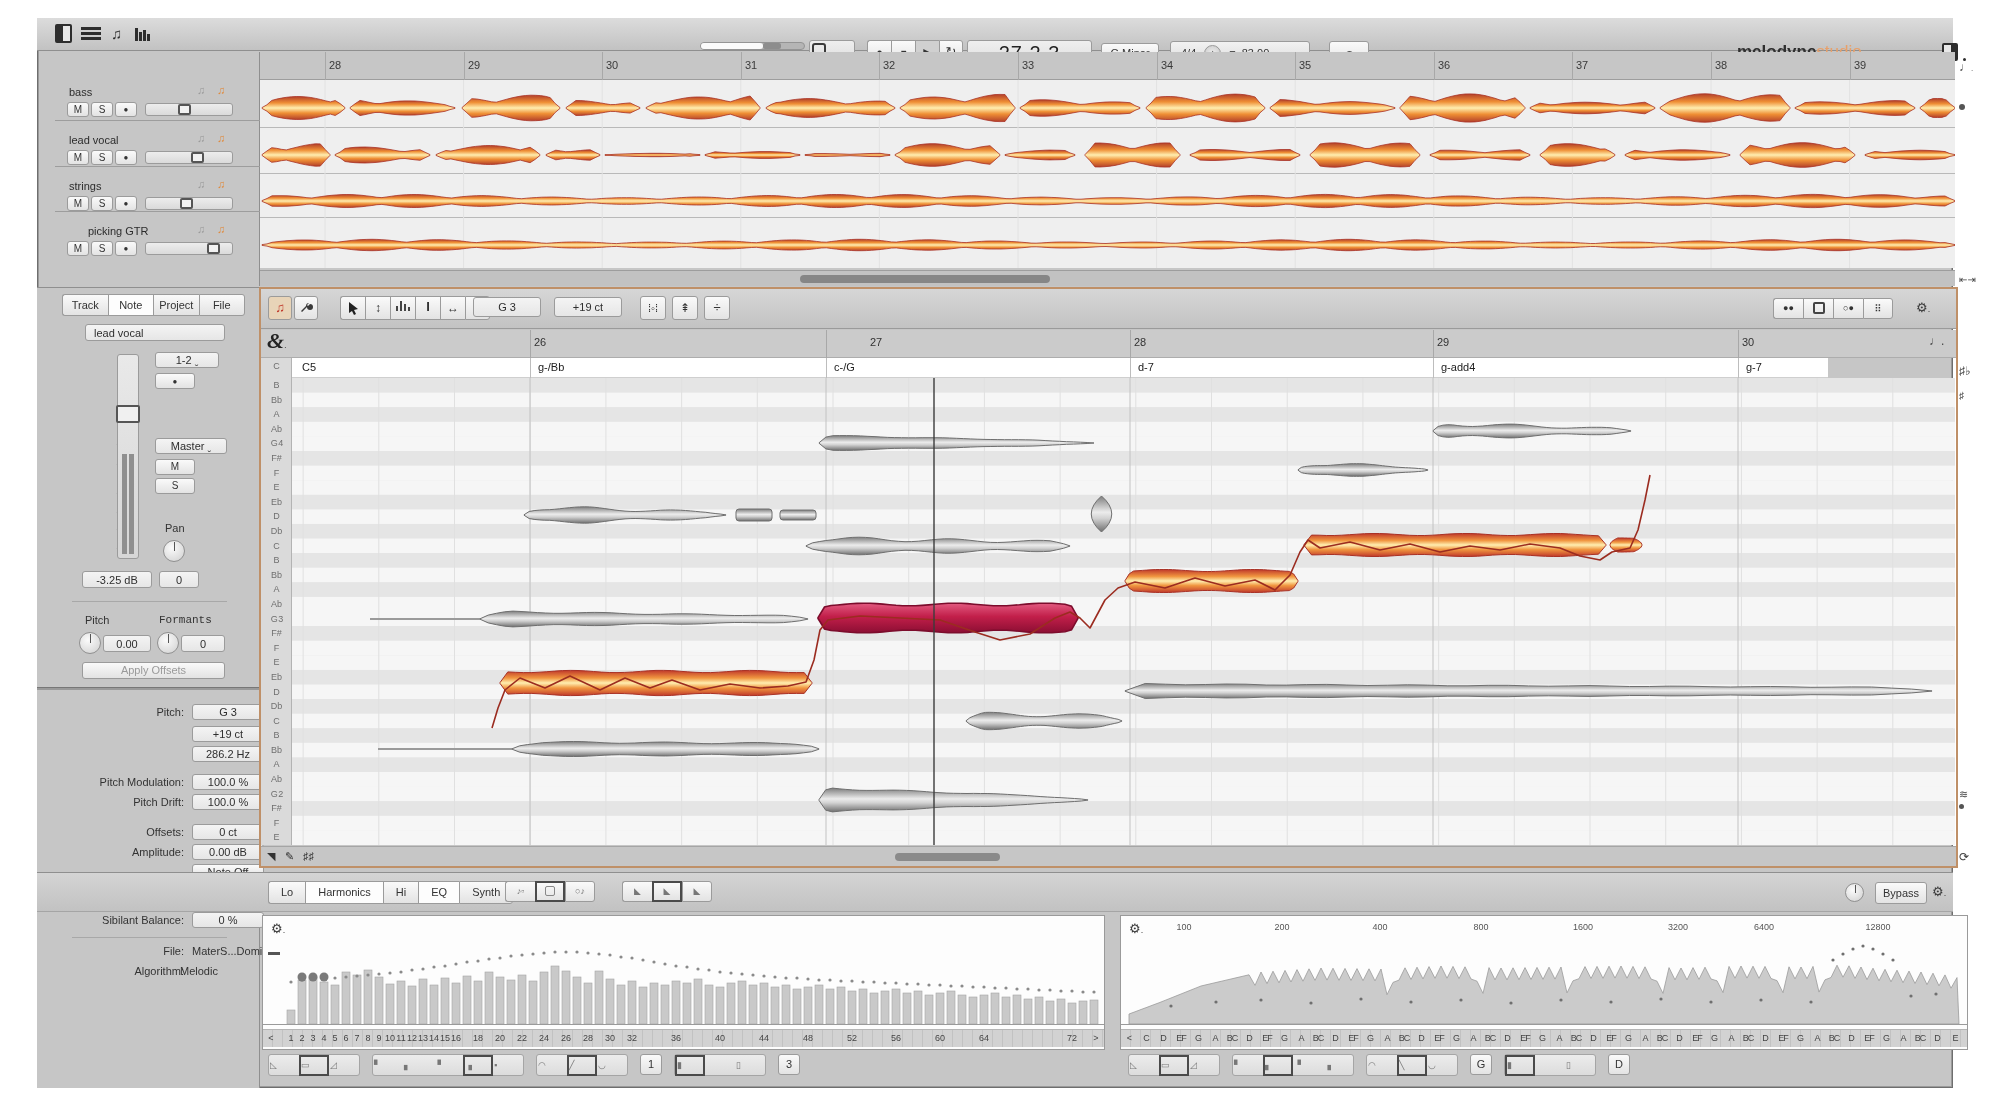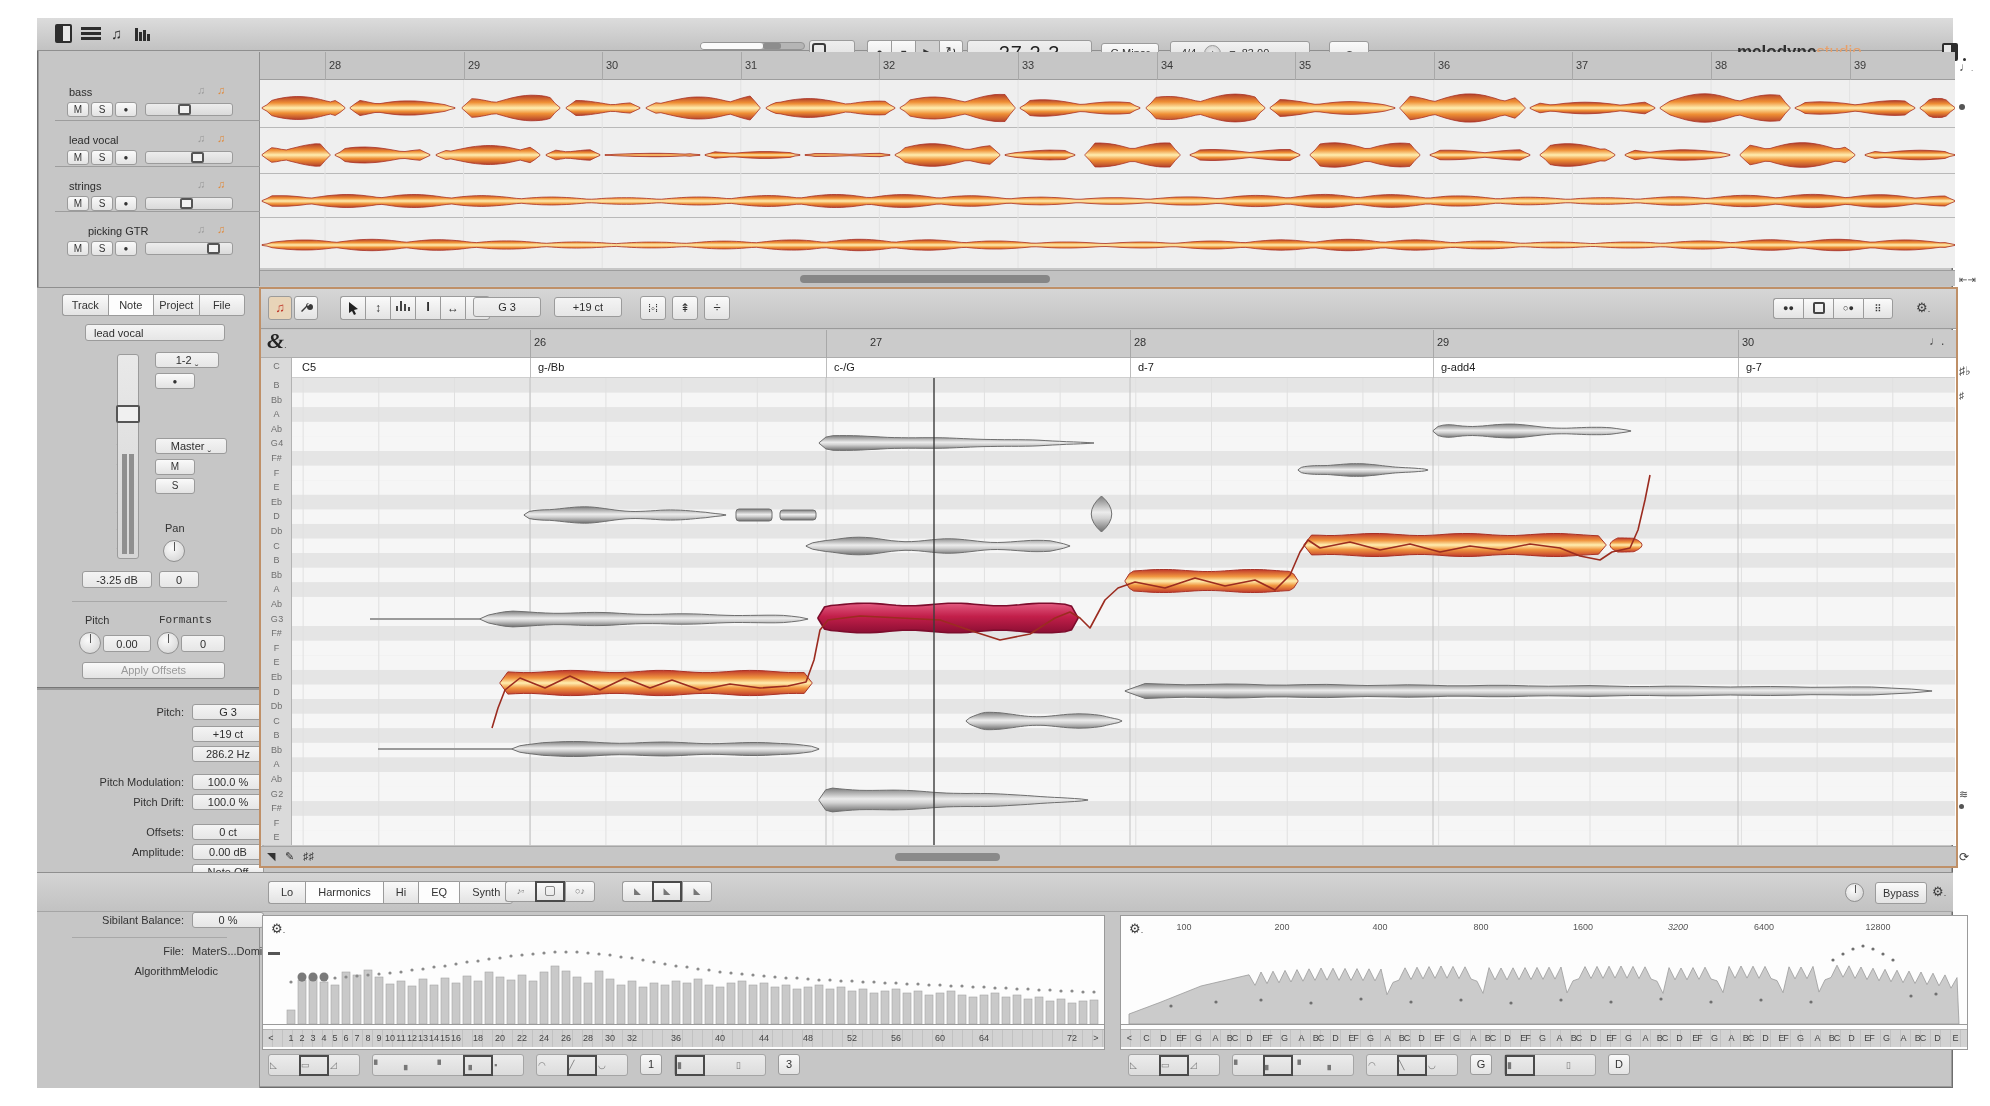--- a/index.html
+++ b/index.html
@@ -52,21 +52,21 @@
   .knob:after{content:"";position:absolute;left:50%;top:1px;width:1px;height:45%;background:#555;}
   .scale-num{position:absolute;right:0;font-size:10px;color:#333;}
   .insp-lbl{position:absolute;font-size:11px;color:#333;text-align:right;width:115px;}
   .insp-val{position:absolute;left:155px;width:72px;height:16px;font-size:11px;line-height:15px;}
   
   #editorframe{position:absolute;left:259px;top:287px;width:1699px;height:581px;border:2px solid #bf9068;}
   #edtoolbar{position:absolute;left:261px;top:289px;width:1695px;height:40px;background:linear-gradient(#d6d6d6,#c3c3c3);border-bottom:1px solid #9a9a9a;}
   .toolbtn{position:absolute;top:7px;width:24px;height:24px;font-size:13px;line-height:22px;}
   #edruler{position:absolute;left:261px;top:330px;width:1695px;height:28px;background:#cbcbcb;border-bottom:1px solid #adadad;}
   .ernum{position:absolute;top:6px;font-size:11px;color:#333;}
-  #chordrow{position:absolute;left:292px;top:358px;width:1663px;height:20px;background:#fff;border-bottom:1px solid #cfcfcf;}
+  #chordrow{position:absolute;left:292px;top:358px;width:1536px;height:20px;background:#fff;border-bottom:1px solid #cfcfcf;}
   .chordlbl{position:absolute;top:3px;font-size:11px;color:#222;}
   .chordsep{position:absolute;top:0;width:1px;height:20px;background:#bdbdbd;}
   #pianocol{position:absolute;left:261px;top:358px;width:31px;height:487px;background:#dadada;border-right:1px solid #b3b3b3;}
   .pl{position:absolute;width:31px;text-align:center;font-size:9px;color:#6f6f6f;}
   #rightcol{position:absolute;left:1955px;top:52px;width:35px;height:1036px;}
   .rc-ico{position:absolute;left:4px;font-size:12px;color:#444;}
   #edbottom{position:absolute;left:261px;top:846px;width:1695px;height:20px;background:#c6c6c6;border-top:1px solid #a5a5a5;}
   .eb-ico{position:absolute;top:3px;font-size:11px;color:#333;}
   #edbottom .thumb{position:absolute;left:634px;top:6px;width:105px;height:8px;border-radius:4px;background:#8a8a8a;}
   
@@ -780,21 +780,21 @@
 </div>
 
 <div class="specbox" style="left:1120px;top:915px;width:848px;height:135px;">
   <span class="abs gearico" style="left:8px;top:5px;">⚙<span style="font-size:9px;">.</span></span>
   <div id="eqfreqs">
       <div class="freq" style="left:63px;">100</div>
       <div class="freq" style="left:161px;">200</div>
       <div class="freq" style="left:259px;">400</div>
       <div class="freq" style="left:360px;">800</div>
       <div class="freq" style="left:462px;">1600</div>
-      <div class="freq" style="left:557px;font-style:italic;">3200</div>
+      <div class="freq" style="left:557px;">3200</div>
       <div class="freq" style="left:643px;">6400</div>
       <div class="freq" style="left:757px;">12800</div>
     </div>
   <svg id="eqsvg" class="abs" style="left:0;top:0;" width="846" height="113">
       <path d="M8,108L8,98.0L14,95.8L20,93.5L26,91.3L32,89.0L38,86.8L44,84.4L50,82.0L56,79.6L62,77.2L68,74.8L74,72.4L80,70.0L86,68.6L92,67.2L98,65.8L104,64.4L110,63.0L116,61.6L122,60.2L128,58.8L134,69.4L140,56.0L146,67.6L152,55.2L158,66.8L164,54.4L170,66.0L176,53.6L182,65.2L188,52.8L194,64.4L200,52.0L206,64.1L212,52.2L218,64.3L224,52.4L230,64.5L236,52.6L242,64.7L248,52.8L254,64.9L260,53.0L266,78.7L272,66.4L278,64.1L284,51.8L290,63.5L296,51.2L302,62.9L308,50.6L314,62.3L320,50.0L326,62.2L332,50.4L338,62.6L344,50.8L350,63.0L356,65.2L362,77.4L368,51.6L374,63.8L380,52.0L386,63.9L392,51.8L398,63.7L404,51.6L410,63.5L416,51.4L422,63.3L428,51.2L434,63.1L440,51.0L446,76.9L452,64.8L458,62.7L464,50.6L470,62.5L476,50.4L482,62.3L488,50.2L494,62.1L500,50.0L506,62.2L512,50.4L518,62.6L524,50.8L530,63.0L536,65.2L542,77.4L548,51.6L554,63.8L560,52.0L566,63.8L572,51.6L578,63.4L584,51.2L590,63.0L596,64.8L602,76.6L608,50.4L614,62.2L620,50.0L626,62.1L632,50.2L638,62.3L644,50.4L650,62.5L656,64.6L662,76.7L668,50.8L674,62.9L680,51.0L686,62.7L692,50.4L698,76.1L704,63.8L710,61.5L716,49.2L722,61.2L728,49.8L734,62.4L740,51.0L746,63.6L752,52.2L758,64.8L764,53.3L770,65.8L776,54.2L782,66.7L788,55.1L794,67.5L800,56.0L806,68.6L812,57.2L818,69.8L824,58.9L830,72.2L836,61.6L838,108Z" fill="#cbcbcb" stroke="#9a9a9a" stroke-width="0.8"></path>
       <circle cx="50" cy="90" r="1.6" fill="#6f6f6f"></circle>
       <circle cx="95" cy="86" r="1.6" fill="#6f6f6f"></circle>
       <circle cx="140" cy="84" r="1.6" fill="#6f6f6f"></circle>
       <circle cx="190" cy="87" r="1.6" fill="#6f6f6f"></circle>
       <circle cx="240" cy="83" r="1.6" fill="#6f6f6f"></circle>

